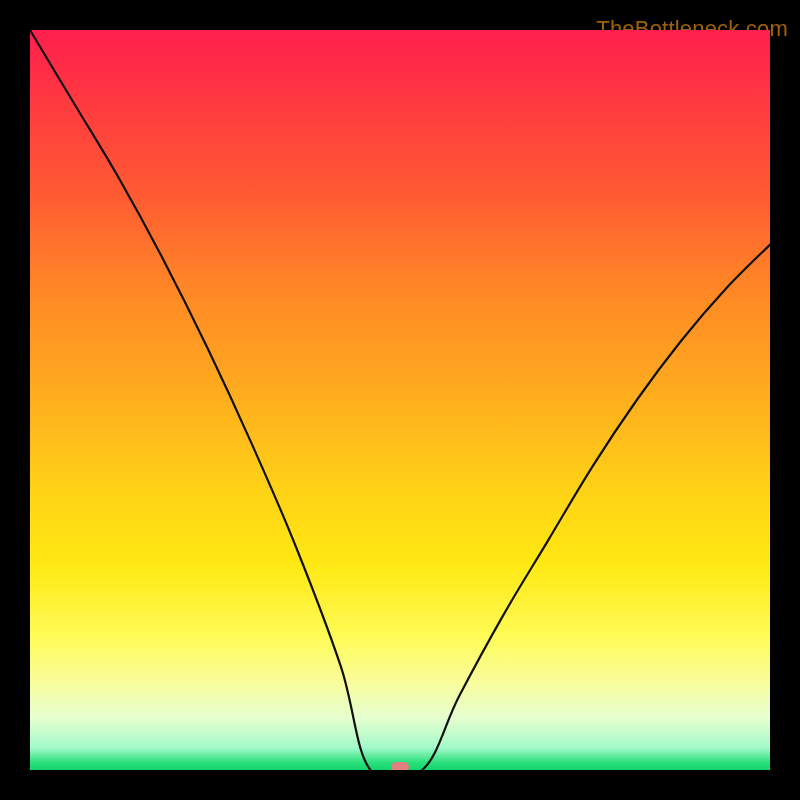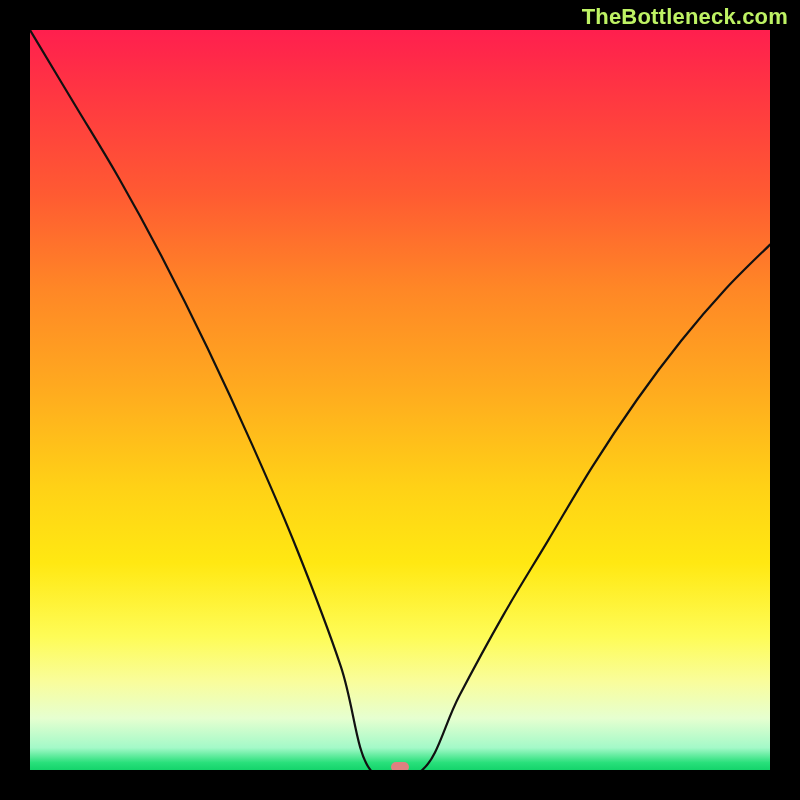--- a/index.html
+++ b/index.html
@@ -61,26 +61,25 @@
   .minimum-marker {
     position: absolute;
     width: 18px;
     height: 10px;
     border-radius: 5px;
     background: #e08080;
     transform: translate(-50%, -50%);
   }
   .attribution {
     position: absolute;
-    top: 4px;
+    top: 16px;
     right: 12px;
-    color: #bef264;
+    color: #a16207;
     font-size: 22px;
     letter-spacing: 0.2px;
-    font-weight: bold;
   }
 </style>
 </head>
 <body>
 
 <div class="frame">
 
   <div class="attribution">TheBottleneck.com</div>
 
   <div class="plot-area">

